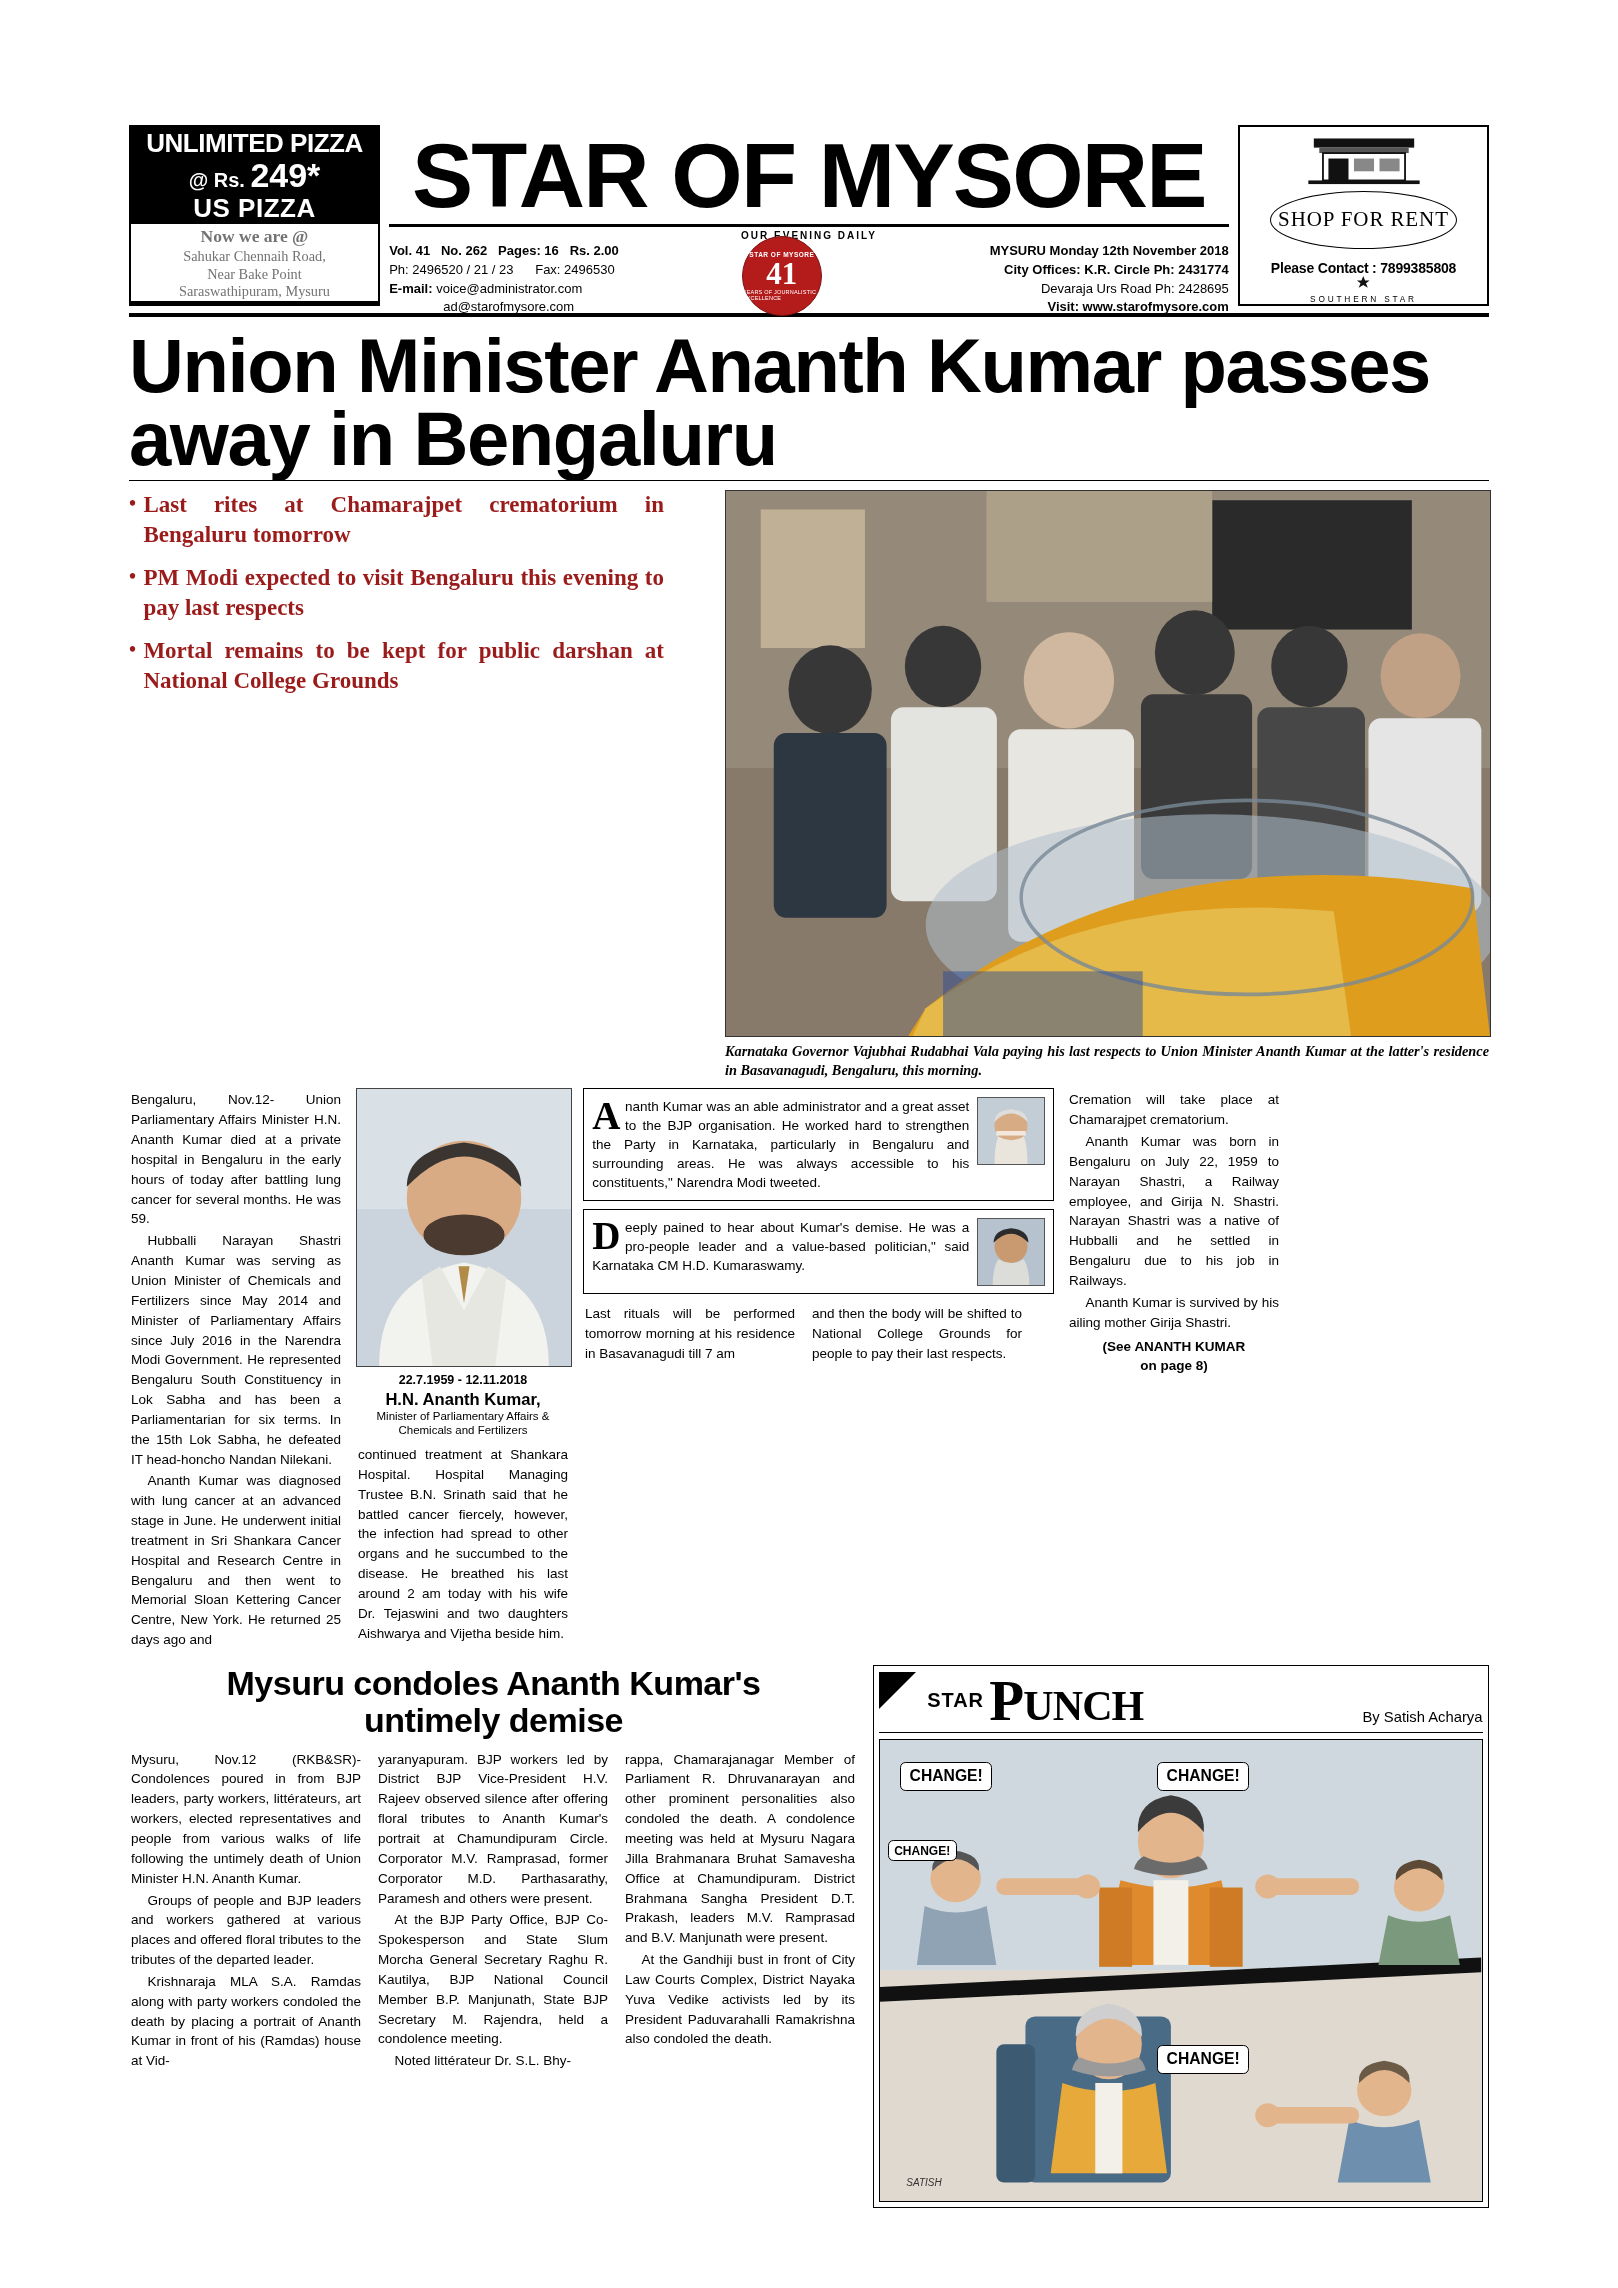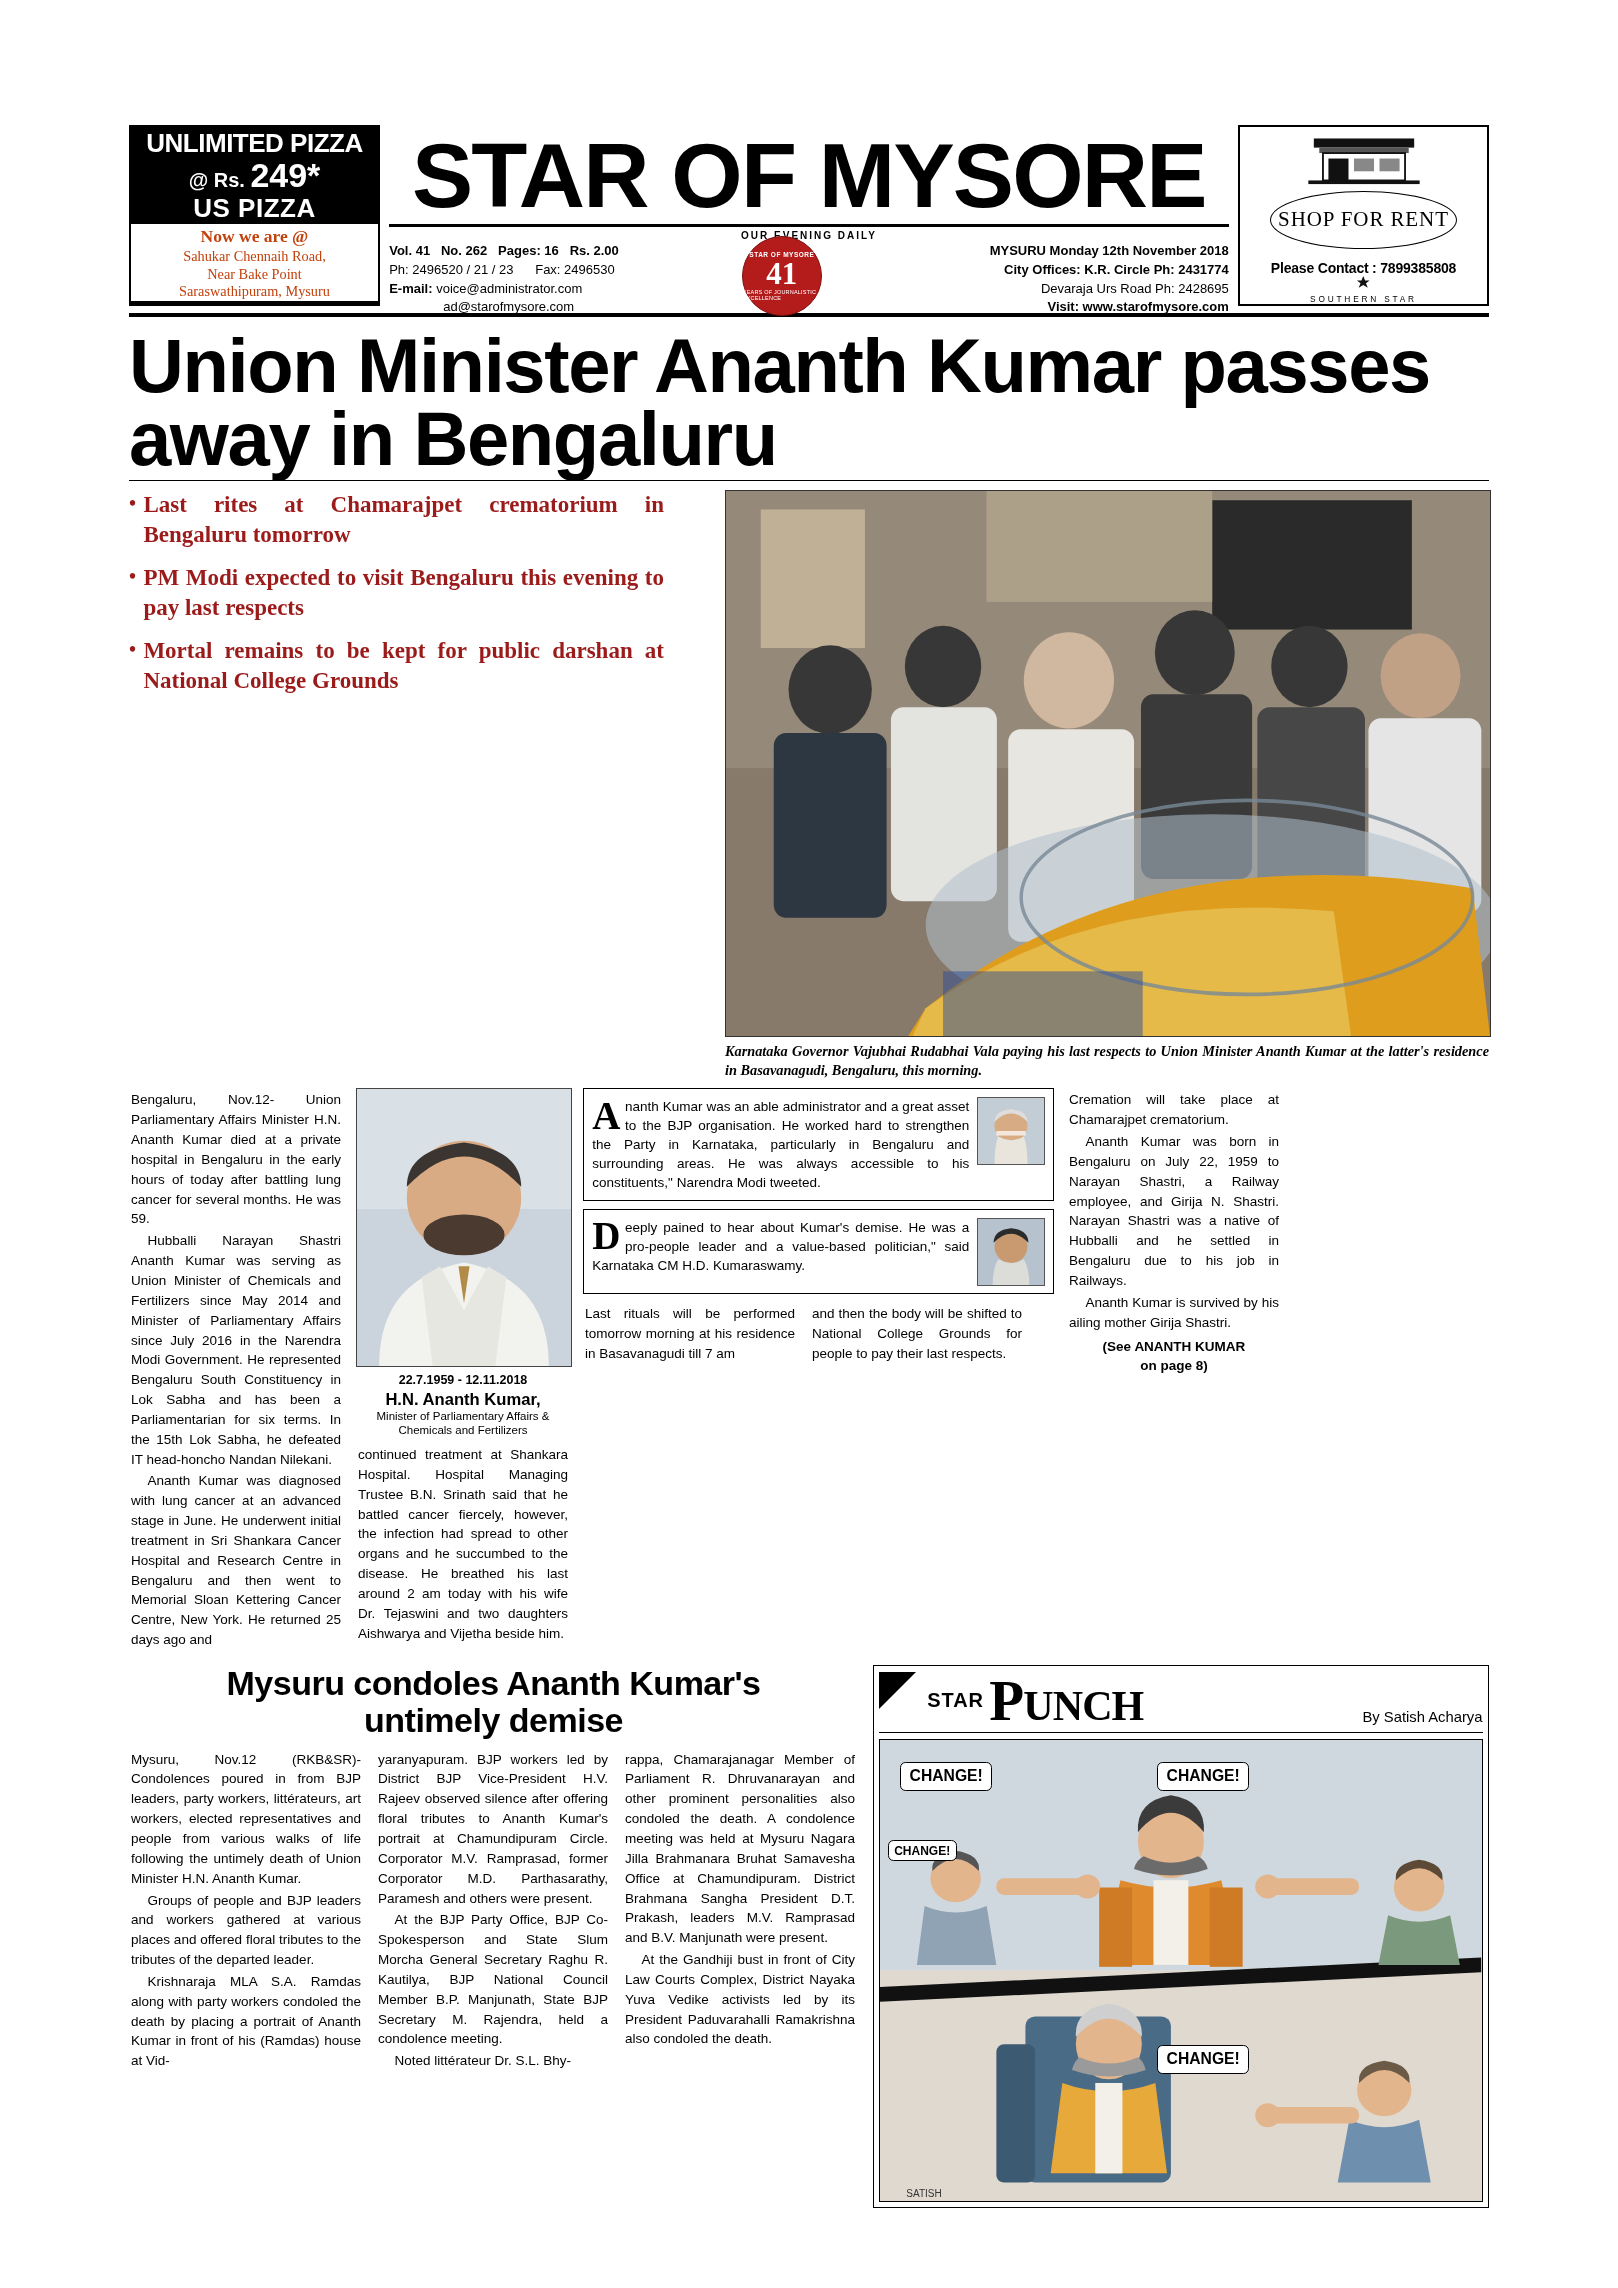--- a/index.html
+++ b/index.html
@@ -66,21 +66,21 @@
     font-weight: bold;
   }
   .ad-line3 {
     font-weight: bold;
     font-size: 26px;
     line-height: 1.05;
     letter-spacing: 0.5px;
   }
   .ad-white {
     background: #fff;
-    color: #c2410c;
+    color: #737373;
     padding: 1.8px 3.7px 0;
     flex: 1;
   }
   .ad-now {
     font-family: "Liberation Serif", serif;
     font-weight: bold;
     font-size: 17.5px;
     line-height: 1.25;
   }
   .ad-addr {
@@ -433,23 +433,24 @@
     border: 1.8px solid #000;
     border-radius: 5.5px;
     font-weight: bold;
     font-size: 15.7px;
     padding: 4.6px 8.3px;
     font-family: "Liberation Sans", sans-serif;
   }
   .bubble.small { font-size: 12px; padding: 2.8px 5.5px; }
   .sign {
     position: absolute;
-    left: 26px; bottom: 2px;
+    left: 26px; bottom: 13px;
     font-size: 10px;
     color: #333;
+    font-style: italic;
   }
 </style>
 </head>
 <body>
 
 <div class="page">
   <div class="sheet">
 
     <div class="masthead">
 

